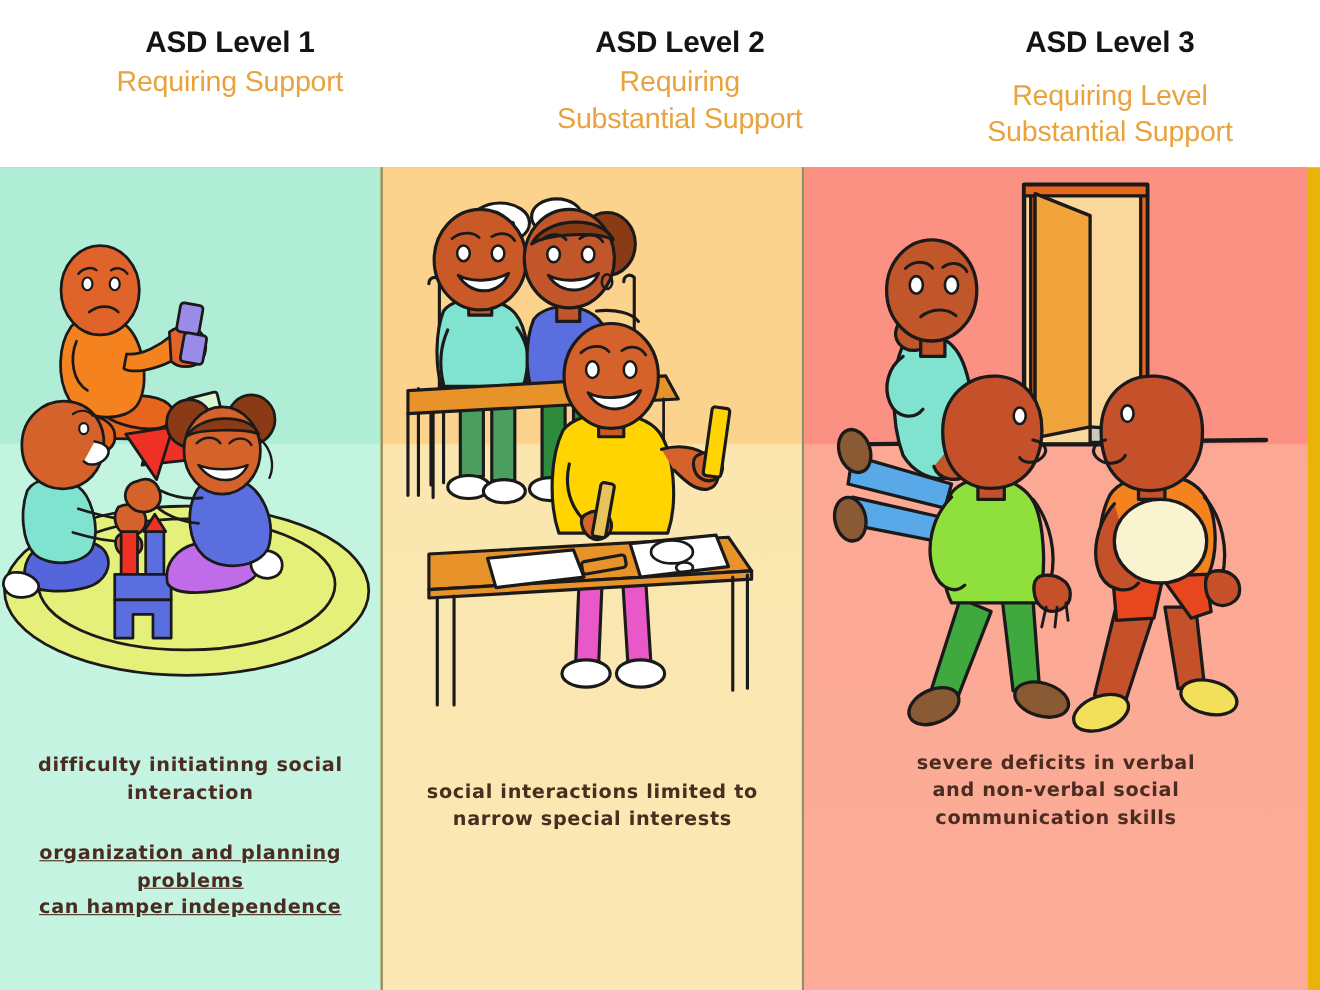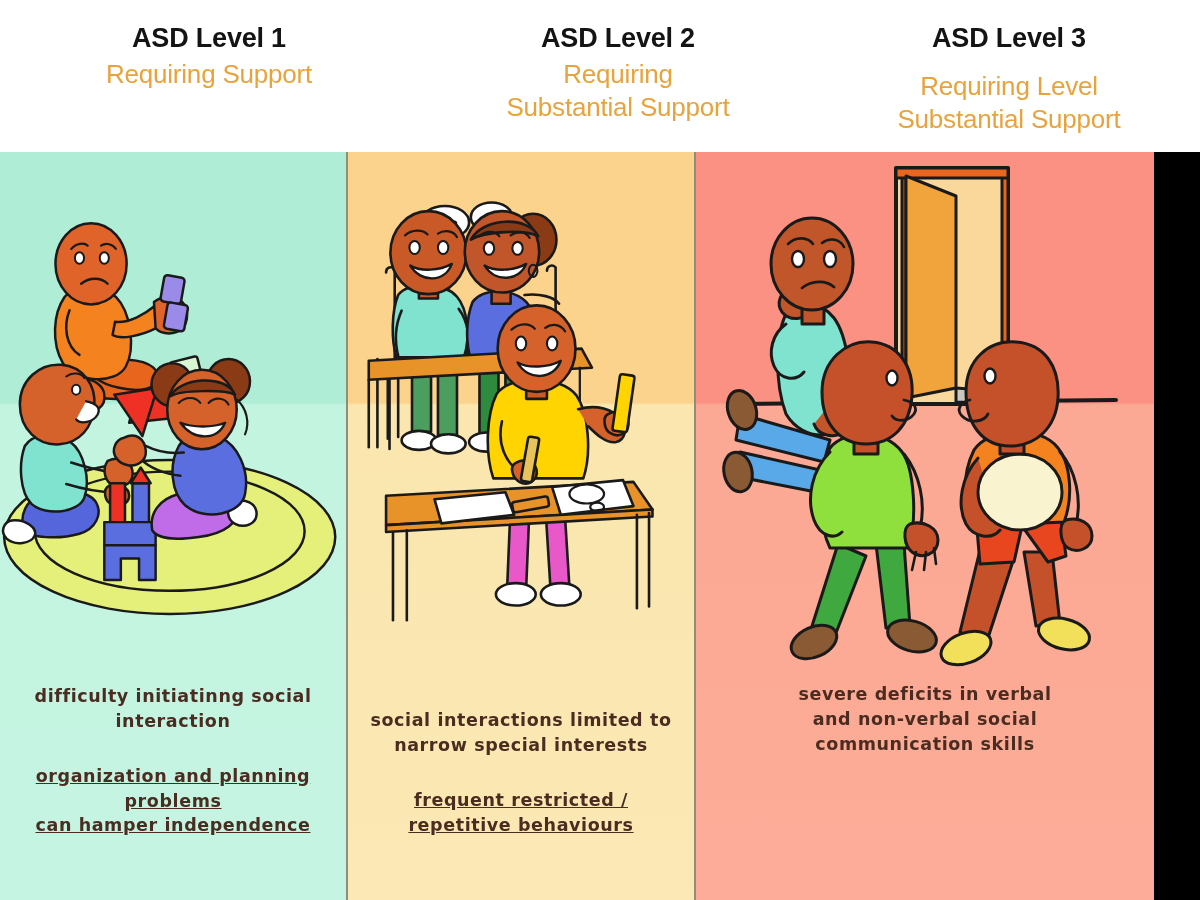--- a/index.html
+++ b/index.html
@@ -11,21 +11,21 @@
     background: #ffffff;
     font-family: "Liberation Sans", sans-serif;
     overflow: hidden;
   }
 
   .infographic {
     width: 1200px;
     height: 900px;
     display: flex;
     flex-direction: column;
-    background: #000000;
+    background: #eab308;
   }
 
   
   .header-row {
     display: flex;
     height: 152px;
     background: #ffffff;
     flex: 0 0 152px;
   }
   .header-cell {
@@ -64,21 +64,21 @@
     flex: 1 1 auto;
     height: 748px;
   }
   .panel {
     position: relative;
     overflow: hidden;
     display: flex;
     flex-direction: column;
   }
   .panel.p1 { width: 346px; background: linear-gradient(to bottom, #AFEDD6 0%, #AFEDD6 33.5%, #C3F4E0 33.8%, #C5F5E2 100%); }
-  .panel.p2 { width: 350px; background: linear-gradient(to bottom, #FCD38C 0%, #FCD38C 33.5%, #FAE6AE 33.8%, #FBE8B4 100%); border-left: 2px solid #8E8E7A; border-right: 2px solid #8E8E7A; }
+  .panel.p2 { width: 385px; background: linear-gradient(to bottom, #FCD38C 0%, #FCD38C 33.5%, #FAE6AE 33.8%, #FBE8B4 100%); border-left: 2px solid #8E8E7A; border-right: 2px solid #8E8E7A; }
   .panel.p3 { width: 458px; background: linear-gradient(to bottom, #FB9182 0%, #FB9182 33.5%, #FBA894 33.8%, #FCAC98 100%); }
 
   .scene {
     position: relative;
     width: 100%;
     height: 530px;
     flex: 0 0 530px;
   }
   .scene svg { display: block; width: 100%; height: 100%; }
 
@@ -368,22 +368,20 @@
               <rect x="204" y="288" width="13" height="52" rx="3" fill="#E8C25A" transform="rotate(10 210 314)"></rect>
             </g>
 
           </g>
         </svg>
       </div>
 
       <div class="caption-area">
         <div class="caption">social interactions limited to
 narrow special interests</div>
-        <div class="caption gap">frequent restricted /
-repetitive behaviours</div>
       </div>
     </div>
 
     <div class="panel p3">
       <div class="scene">
         <svg viewBox="0 0 382 530" xmlns="http://www.w3.org/2000/svg">
           <g stroke="#1A1A1A" stroke-width="3" stroke-linejoin="round" stroke-linecap="round">
 
             <path d="M0 252 L382 248" fill="none" stroke-width="4"></path>
 

